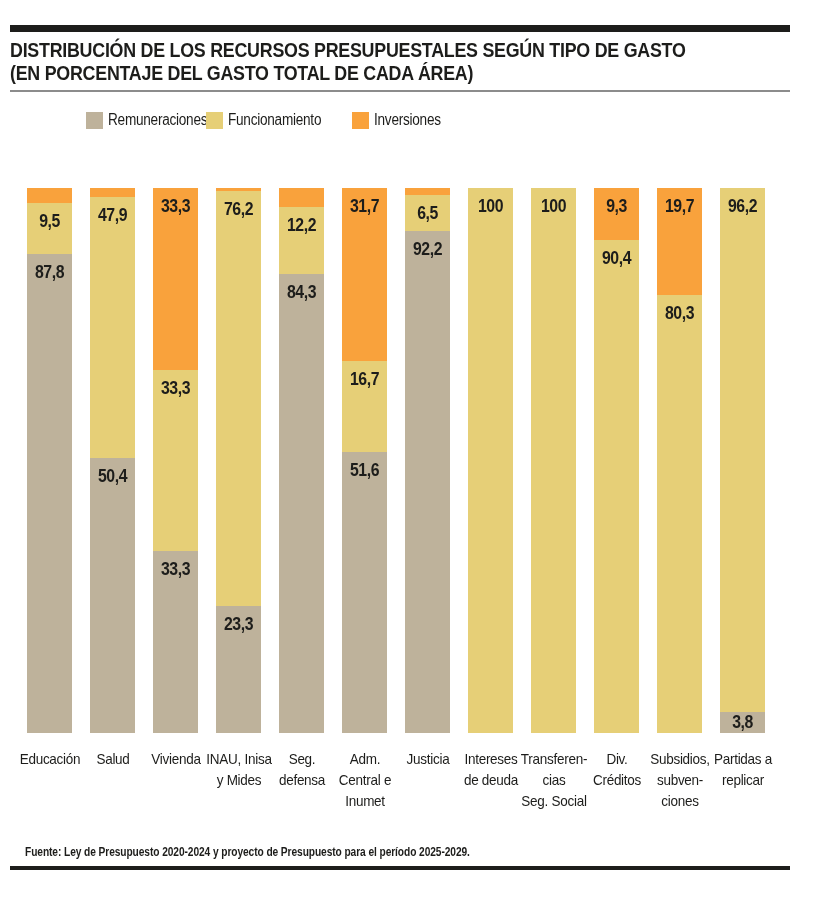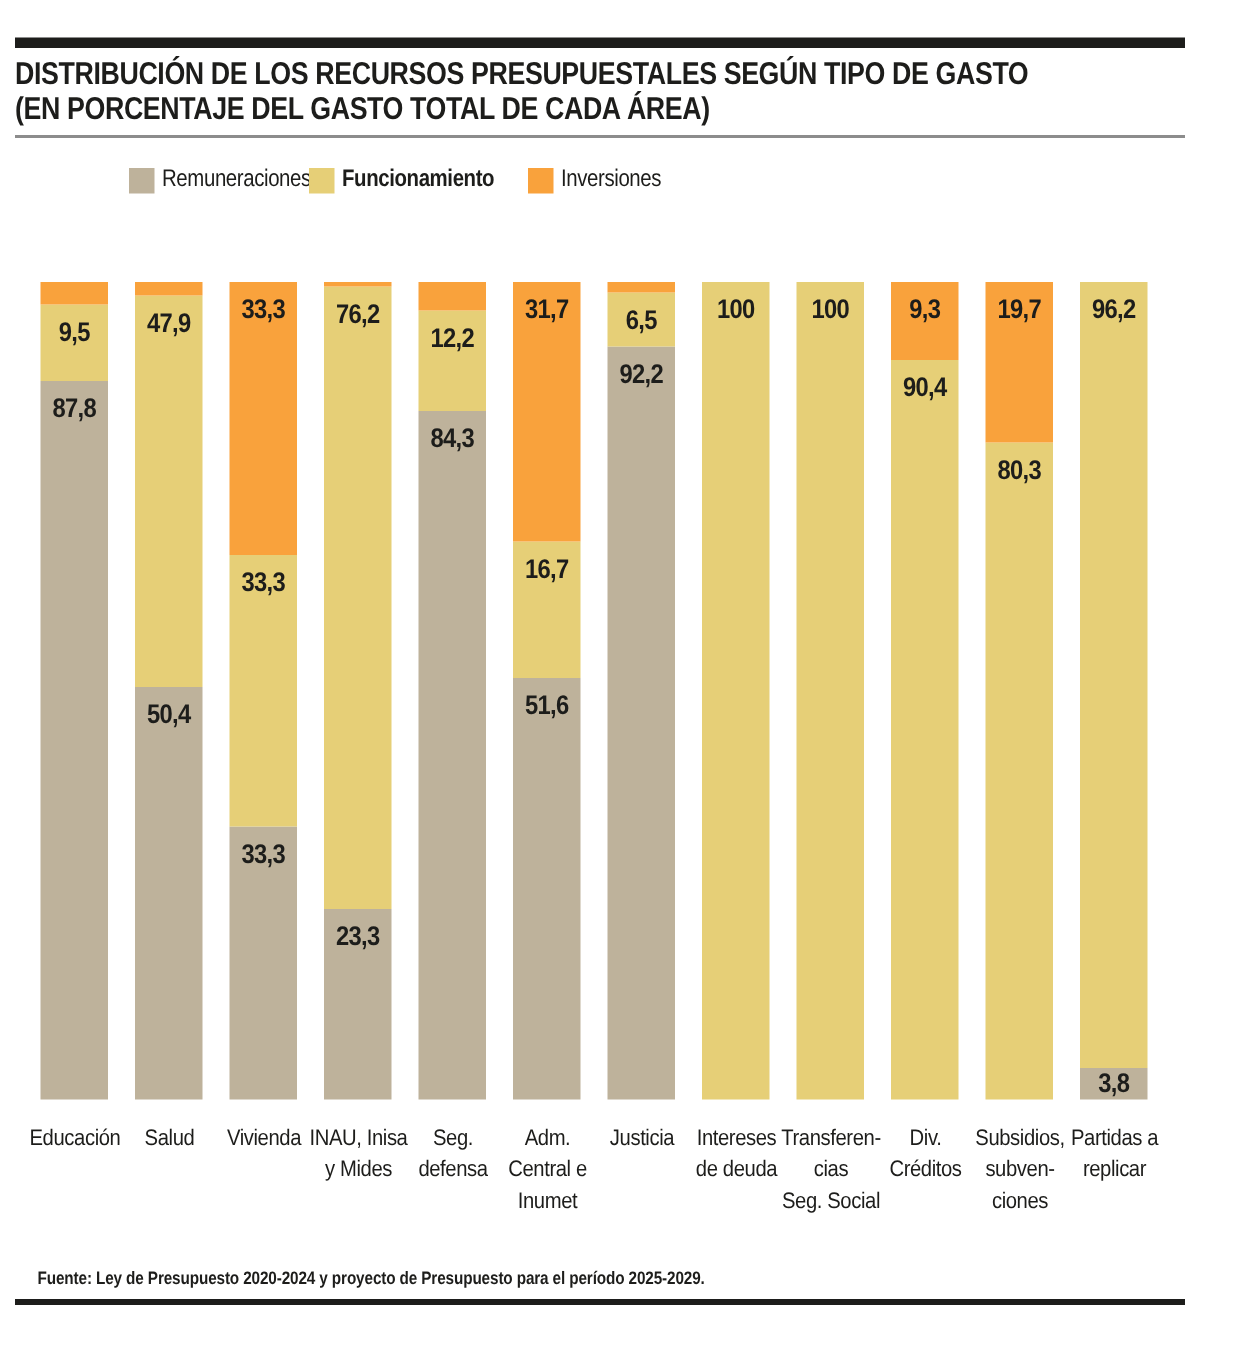--- a/index.html
+++ b/index.html
@@ -52,21 +52,21 @@
     <div>(EN PORCENTAJE DEL GASTO TOTAL DE CADA ÁREA)</div>
   </div>
 
   <div class="title-rule"></div>
 
   <div id="legend-root">
       <div class="legend-item" style="left: 86px;">
         <span class="legend-swatch" style="background: rgb(190, 178, 155);"></span>
         <span class="legend-label">Remuneraciones</span>
       </div>
-      <div class="legend-item" style="left: 206px; font-weight: bold;">
+      <div class="legend-item" style="left: 206px;">
         <span class="legend-swatch" style="background: rgb(230, 207, 119);"></span>
         <span class="legend-label">Funcionamiento</span>
       </div>
       <div class="legend-item" style="left: 352px;">
         <span class="legend-swatch" style="background: rgb(249, 162, 60);"></span>
         <span class="legend-label">Inversiones</span>
       </div>
     </div>
 
   <div class="chart" id="chart-root">

